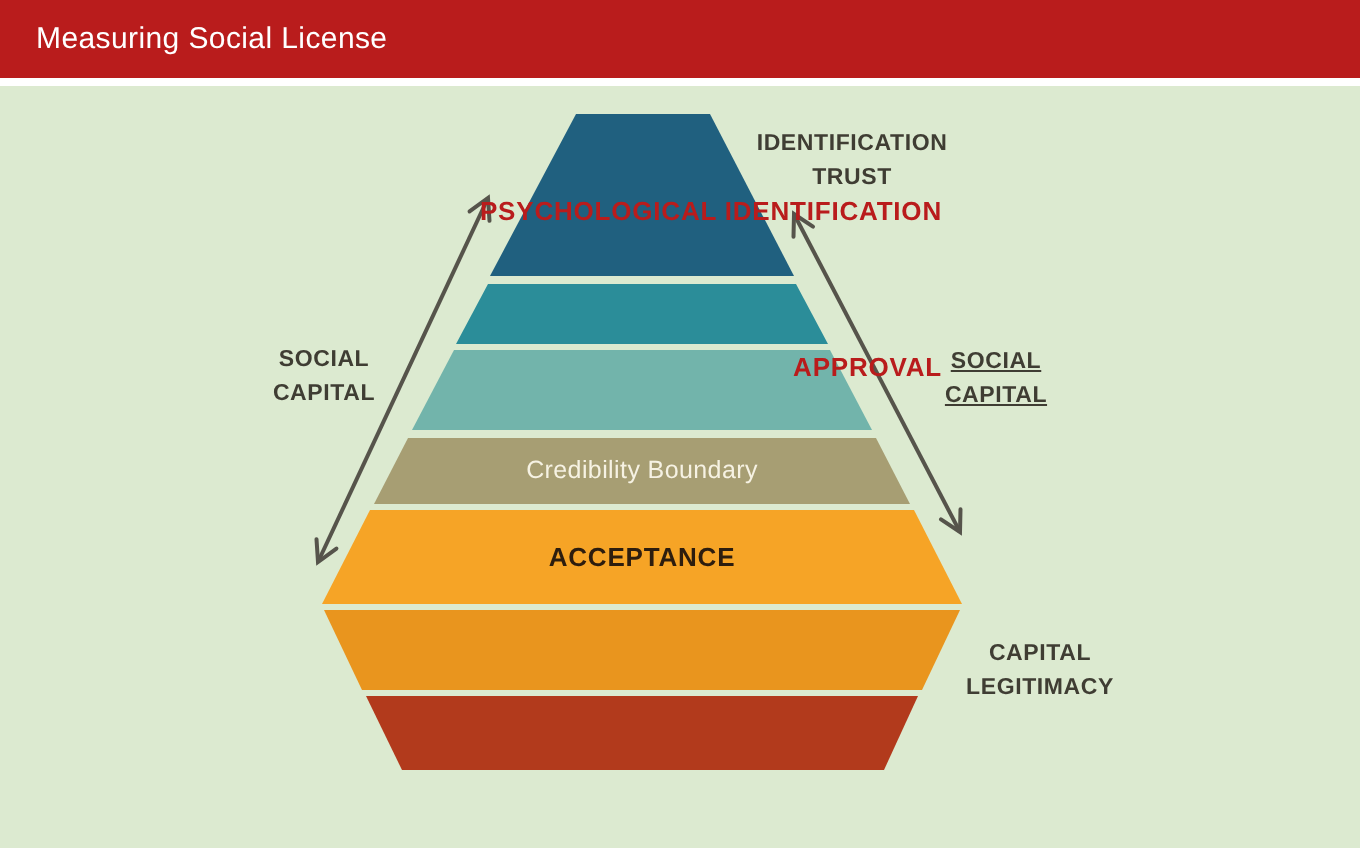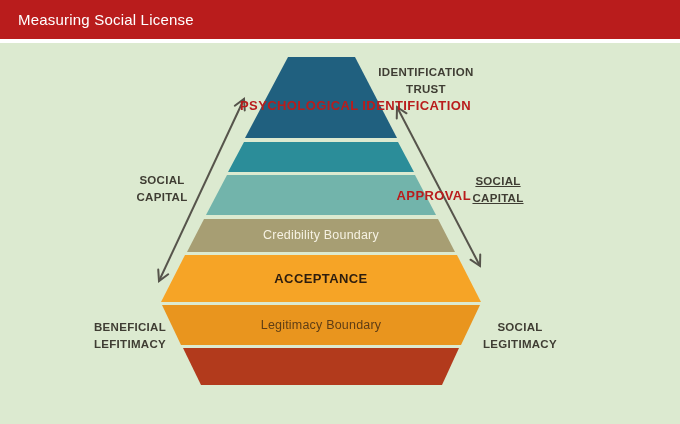--- a/index.html
+++ b/index.html
@@ -62,25 +62,23 @@
 
     <line x1="159" y1="281" x2="244" y2="99" stroke="#56544b" stroke-width="2" marker-start="url(#ah)" marker-end="url(#ah)"></line>
     <line x1="397" y1="107" x2="480" y2="266" stroke="#56544b" stroke-width="2" marker-start="url(#ah)" marker-end="url(#ah)"></line>
   </svg>
 
   <div class="header-bar" style="background: #b91c1c;">
     <div class="header-title">Measuring Social License</div>
   </div>
 
   <div class="abs layer-label level-label text-white" style="top:98px;">PSYCHOLOGICAL IDENTIFICATION</div>
-  <div class="abs layer-label level-label text-white" style="top:188px;">APPROVAL</div>
+  <div class="abs layer-label level-label text-white" style="top:176px;">APPROVAL</div>
   <div class="abs layer-label level-label text-dark" style="top:271px;">ACCEPTANCE</div>
   <div class="abs layer-label boundary-label text-ivory" style="top:227px;">Credibility Boundary</div>
-  <div class="abs layer-label boundary-label text-brown" style="top:317px;">Legitimacy Boundary</div>
 
   <div class="abs side-label" style="top:64px;left:371px;width:110px;">IDENTIFICATION TRUST</div>
   <div class="abs side-label" style="top:172px;left:122px;width:80px;">SOCIAL CAPITAL</div>
   <div class="abs side-label" style="top:173px;left:463px;width:70px;text-decoration:underline;">SOCIAL CAPITAL</div>
-  <div class="abs side-label" style="top:319px;left:85px;width:90px;">BENEFICIAL LEFITIMACY</div>
-  <div class="abs side-label" style="top:319px;left:475px;width:90px;">SOCIAL LEGITIMACY</div>
+  <div class="abs side-label" style="top:319px;left:475px;width:90px;">CAPITAL LEGITIMACY</div>
 
 
 </div>
 
 </body></html>

